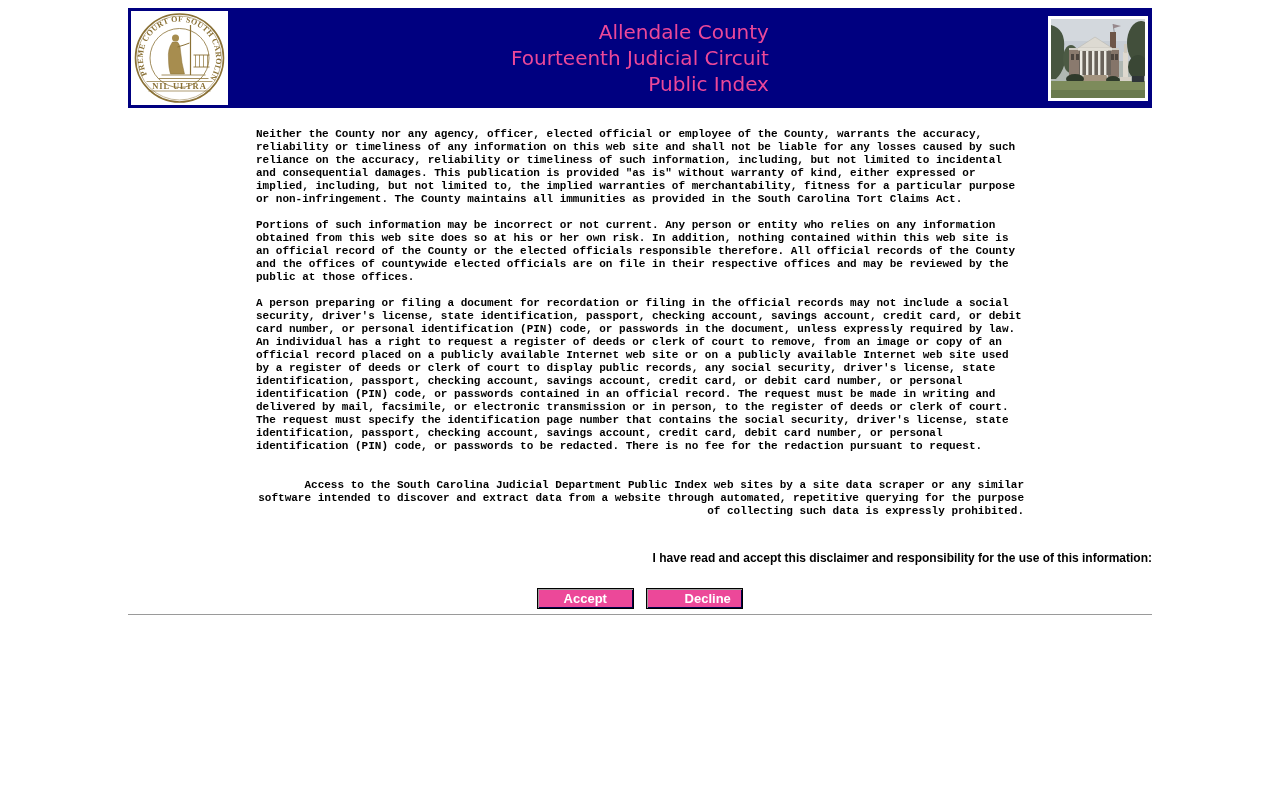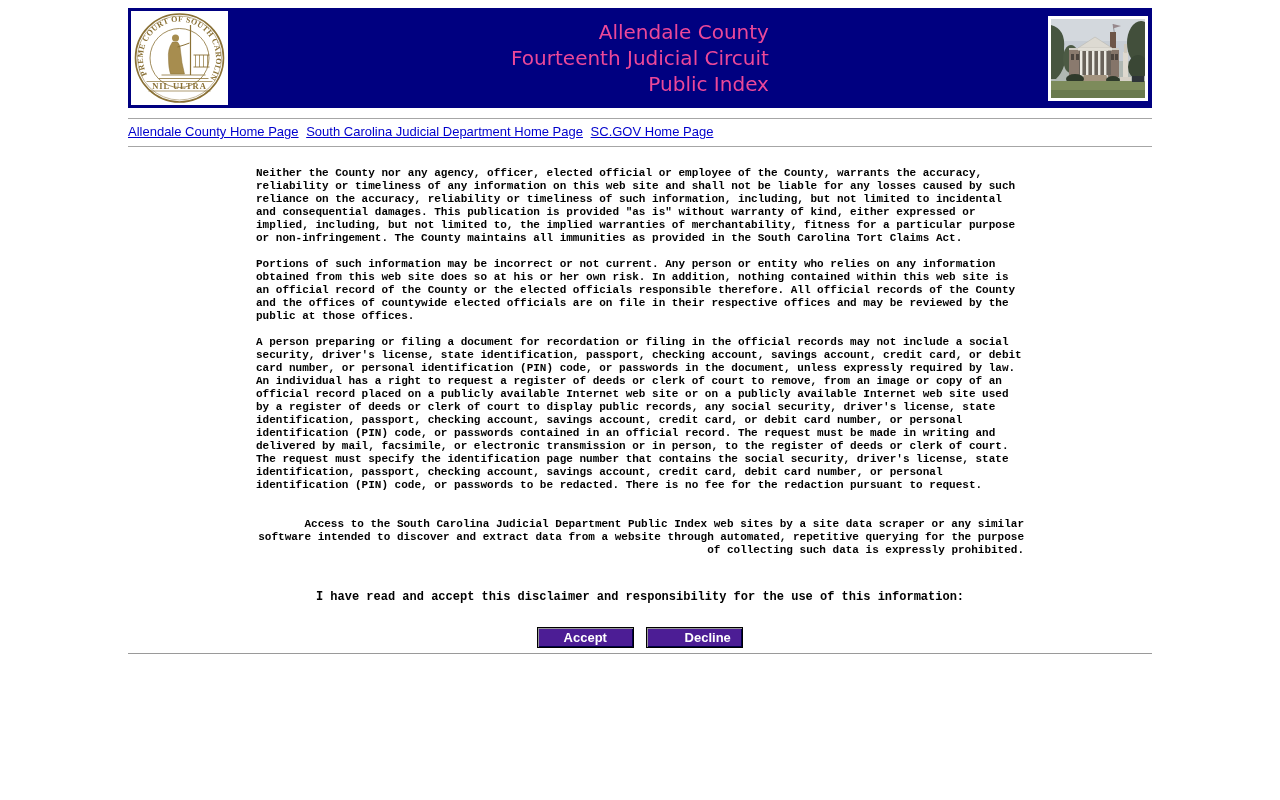--- a/index.html
+++ b/index.html
@@ -56,33 +56,32 @@
   .content p {
     font-size: 11px;
     font-weight: bold;
     line-height: 13px;
     margin: 0 0 13px 0;
     font-family: Liberation Mono, monospace;
   }
   .content p.gap-large { margin-top: 26px; text-align: right; }
 
   .acceptance {
-    text-align: center;
+    text-align: right;
     font-weight: bold;
     font-size: 12px;
     margin-top: 33px;
-    font-family: Liberation Mono, monospace;
   }
 
   
   .button-row { text-align: center; margin-top: 23px; }
   .btn {
     display: inline-block;
     width: 97px; height: 21px;
-    background: #4c1d95;
+    background: #ec4899;
     color: #fff;
     font-family: "Liberation Sans", sans-serif;
     font-weight: bold;
     font-size: 13px;
     line-height: 17px;
     text-align: center;
     border: 1px solid #000;
     box-shadow: inset 1px 1px 0 #9b9b9b, inset -1px -1px 0 #00004a;
     padding: 0;
     cursor: pointer;
@@ -182,25 +181,20 @@
         <ellipse cx="24" cy="60" rx="9" ry="5" fill="#2f3a2b"></ellipse>
         <ellipse cx="62" cy="61" rx="7" ry="4" fill="#2f3a2b"></ellipse>
 
         <rect y="62" width="94" height="17" fill="#7d8b5b"></rect>
         <rect y="71" width="94" height="8" fill="#6a7a4e"></rect>
         <rect x="81" y="57" width="12" height="6" fill="#2e3438"></rect>
       </svg>
     </div>
   </div>
 
-  <div class="navbar">
-    <a href="#">Allendale County Home Page</a>
-    <a href="#">South Carolina Judicial Department Home Page</a>
-    <a href="#">SC.GOV Home Page</a>
-  </div>
 
   <div class="content">
     <p>Neither the County nor any agency, officer, elected official or employee of the County, warrants the accuracy, reliability or timeliness of any information on this web site and shall not be liable for any losses caused by such reliance on the accuracy, reliability or timeliness of such information, including, but not limited to incidental and consequential damages. This publication is provided "as is" without warranty of kind, either expressed or implied, including, but not limited to, the implied warranties of merchantability, fitness for a particular purpose or non-infringement. The County maintains all immunities as provided in the South Carolina Tort Claims Act.</p>
     <p>Portions of such information may be incorrect or not current. Any person or entity who relies on any information obtained from this web site does so at his or her own risk. In addition, nothing contained within this web site is an official record of the County or the elected officials responsible therefore. All official records of the County and the offices of countywide elected officials are on file in their respective offices and may be reviewed by the public at those offices.</p>
     <p>A person preparing or filing a document for recordation or filing in the official records may not include a social security, driver's license, state identification, passport, checking account, savings account, credit card, or debit card number, or personal identification (PIN) code, or passwords in the document, unless expressly required by law. An individual has a right to request a register of deeds or clerk of court to remove, from an image or copy of an official record placed on a publicly available Internet web site or on a publicly available Internet web site used by a register of deeds or clerk of court to display public records, any social security, driver's license, state identification, passport, checking account, savings account, credit card, or debit card number, or personal identification (PIN) code, or passwords contained in an official record. The request must be made in writing and delivered by mail, facsimile, or electronic transmission or in person, to the register of deeds or clerk of court. The request must specify the identification page number that contains the social security, driver's license, state identification, passport, checking account, savings account, credit card, debit card number, or personal identification (PIN) code, or passwords to be redacted. There is no fee for the redaction pursuant to request.</p>
     <p class="gap-large">Access to the South Carolina Judicial Department Public Index web sites by a site data scraper or any similar software intended to discover and extract data from a website through automated, repetitive querying for the purpose of collecting such data is expressly prohibited.</p>
   </div>
 
   <div class="acceptance">I have read and accept this disclaimer and responsibility for the use of this information:</div>
 

